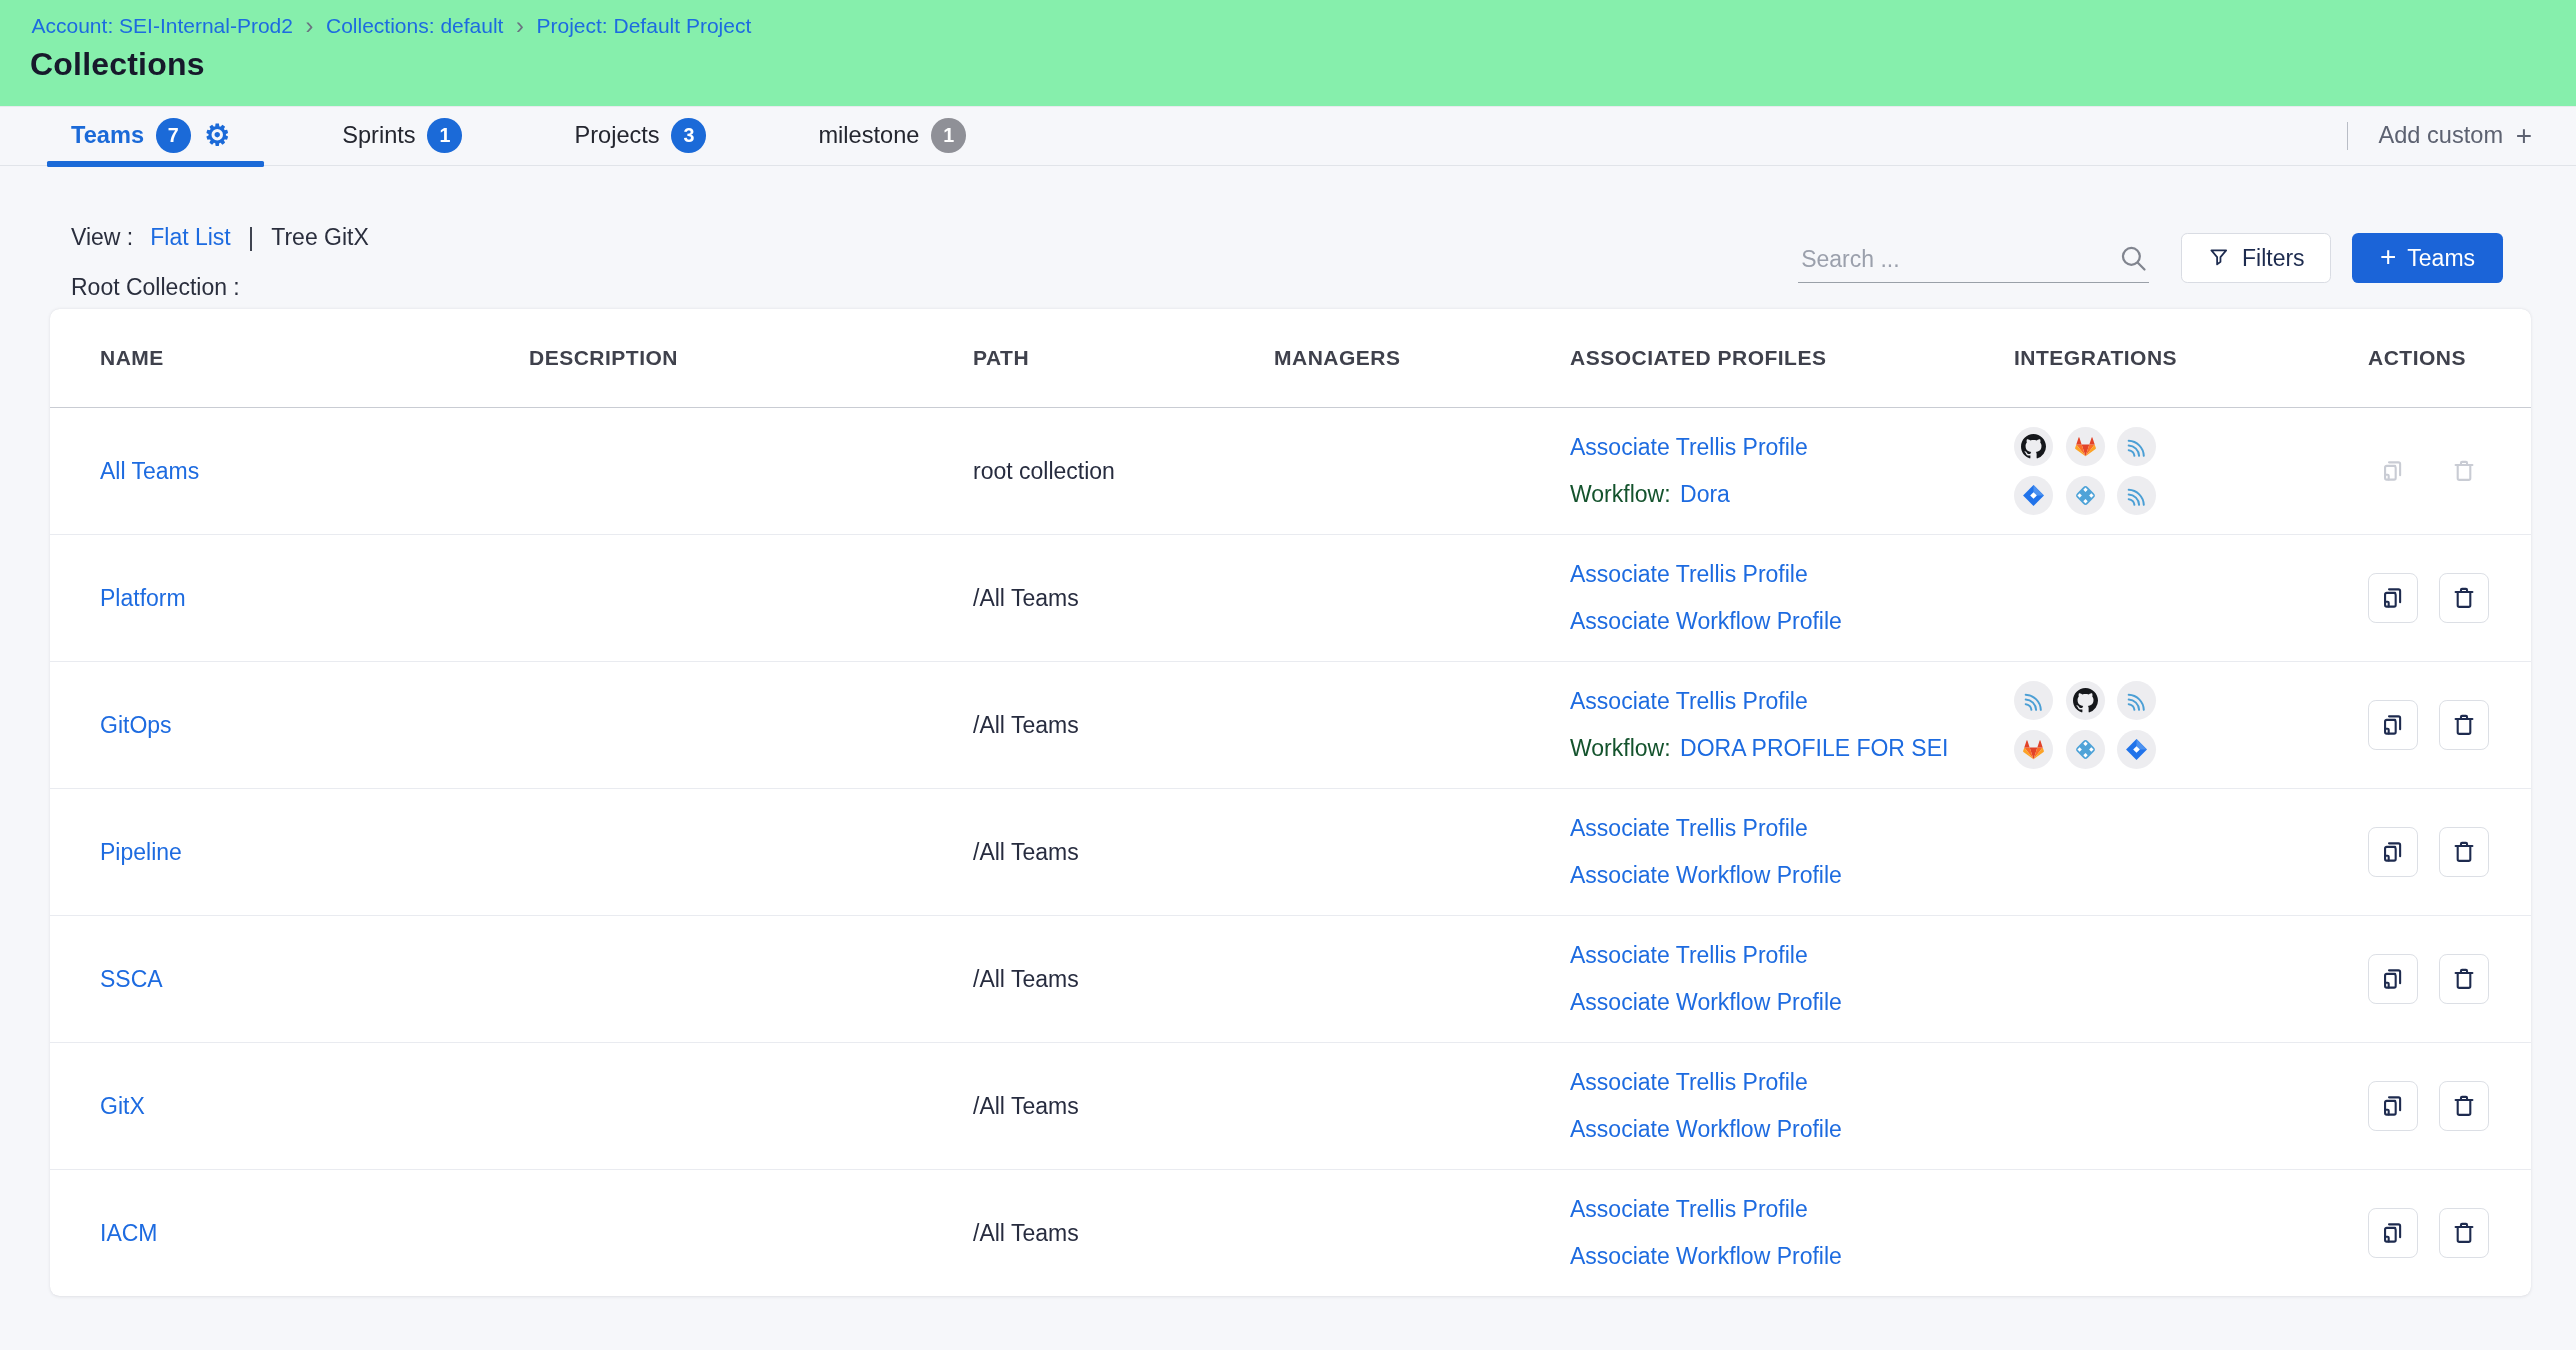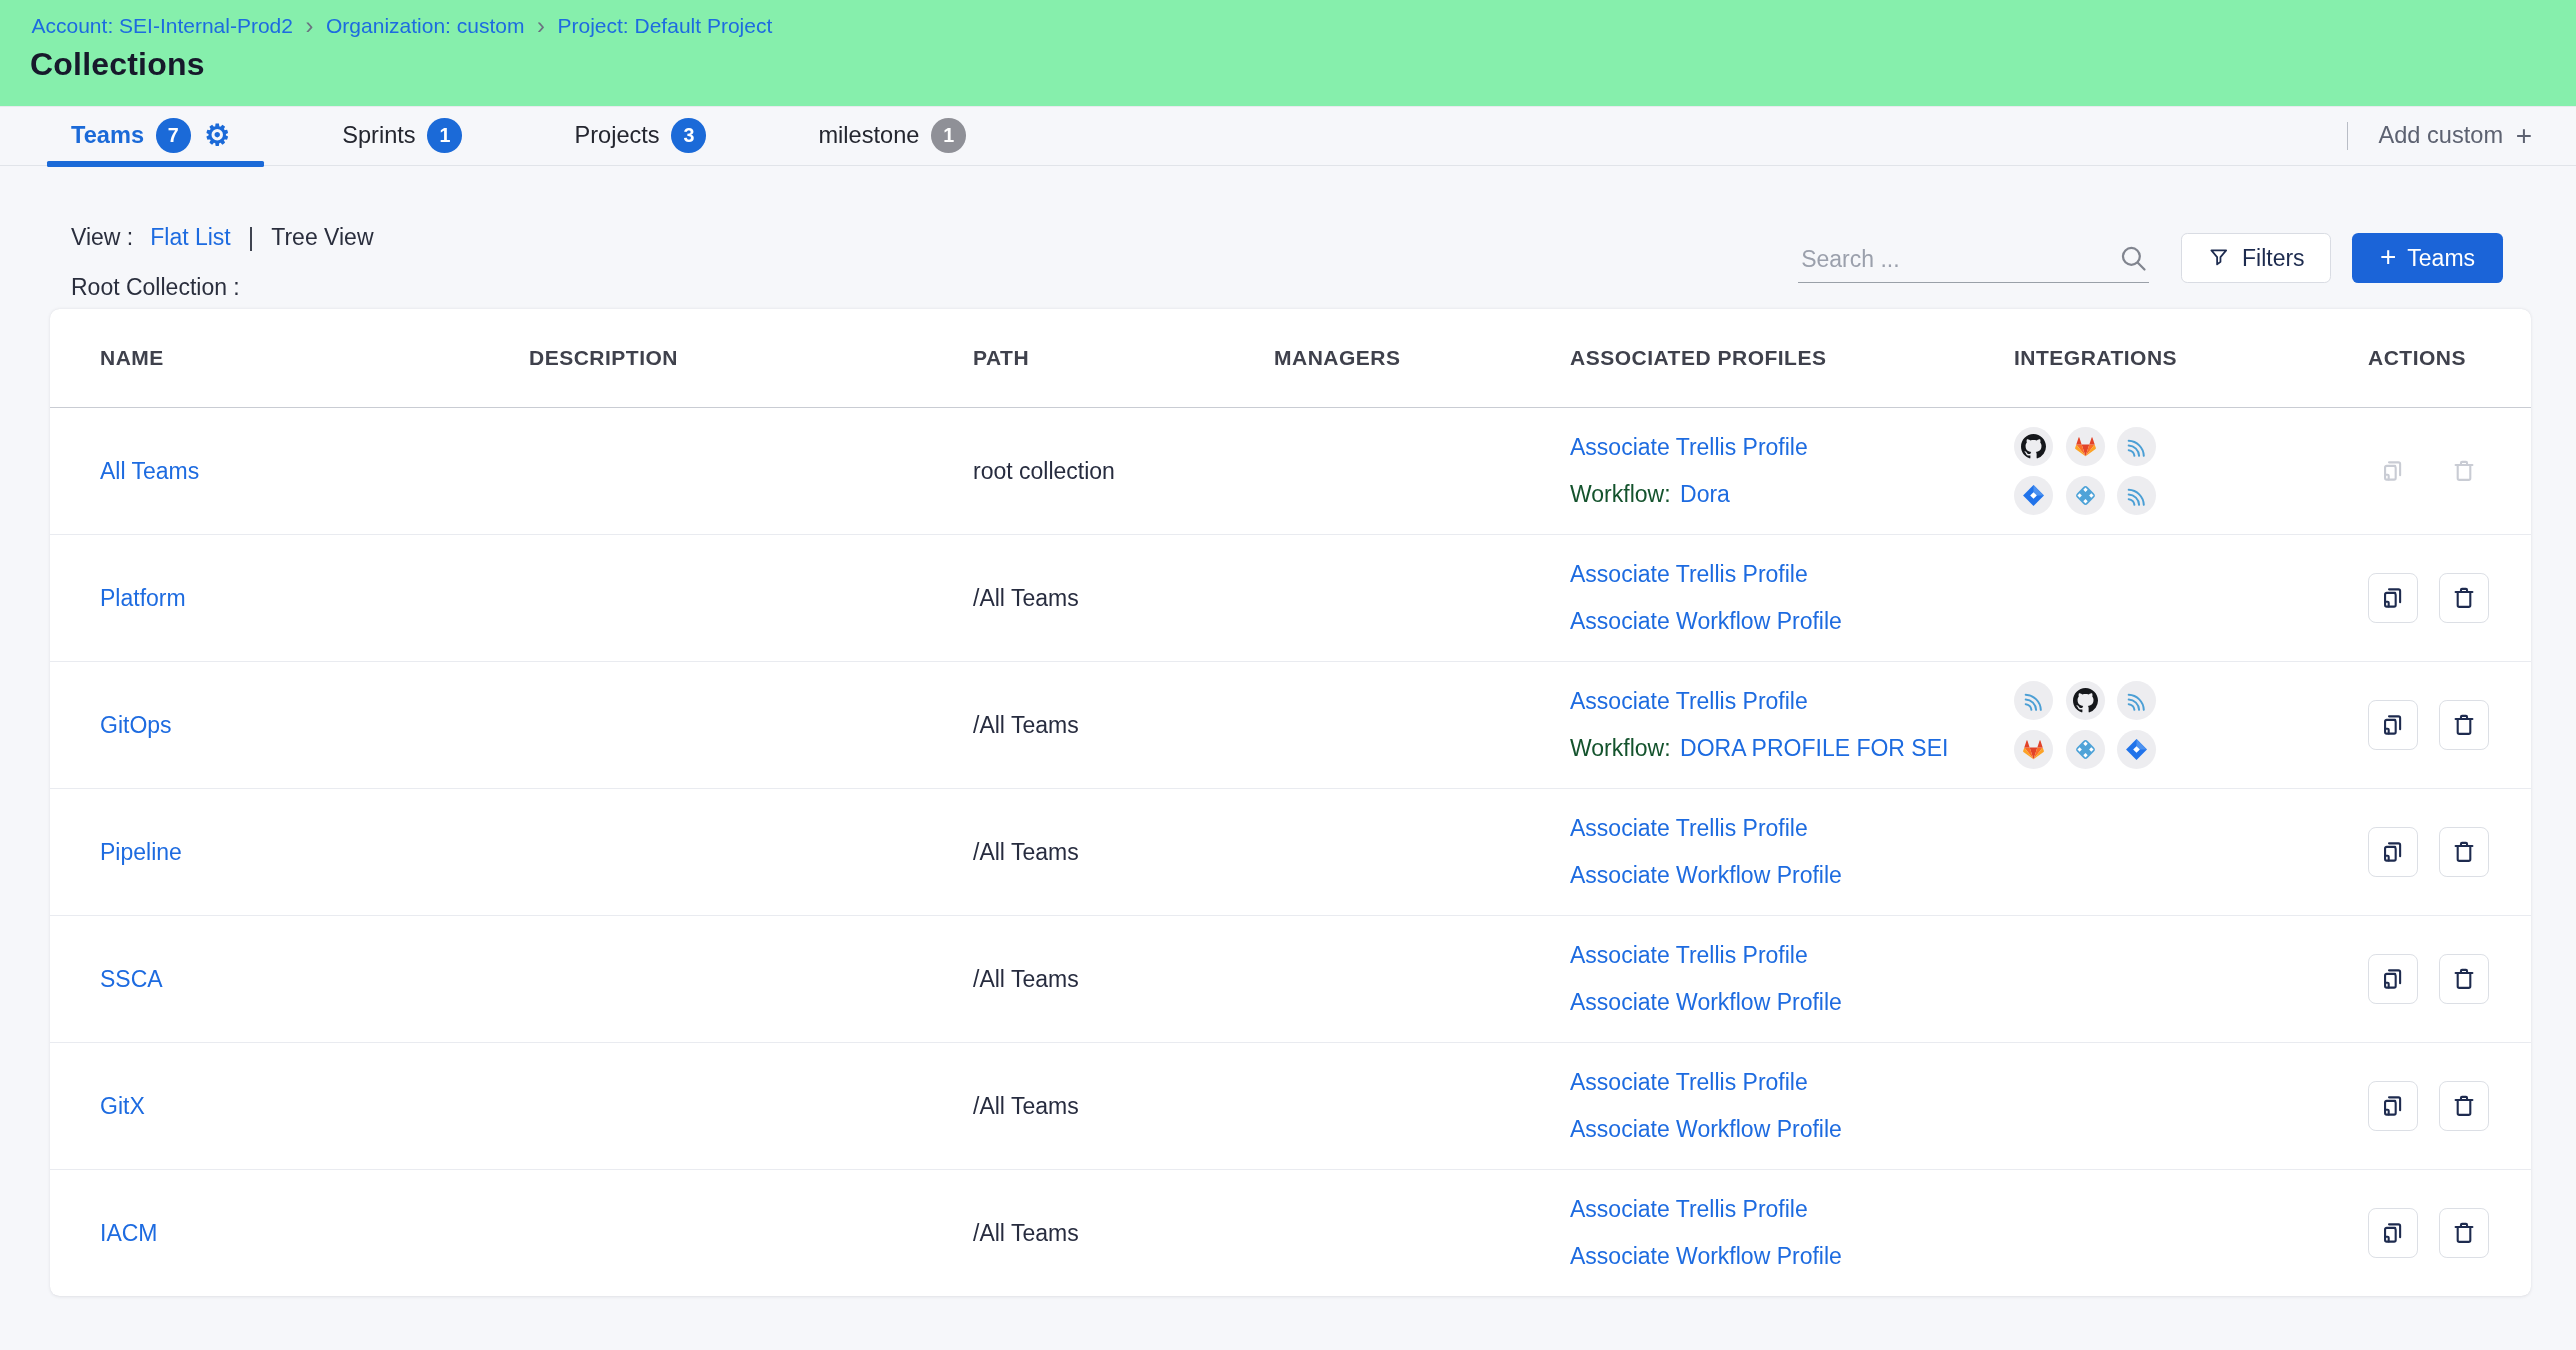--- a/index.html
+++ b/index.html
@@ -75,21 +75,21 @@
 </style>
 </head>
 <body>
 
 <div id="app">
 
   <div class="header-band">
     <div class="breadcrumb">
       <a>Account: SEI-Internal-Prod2</a>
       <span class="crumb-sep">›</span>
-      <a>Organization: custom</a>
+      <a>Collections: default</a>
       <span class="crumb-sep">›</span>
       <a>Project: Default Project</a>
     </div>
     <div class="page-title">Collections</div>
   </div>
 
   <div class="tabsbar">
     <div class="tab active">
       <span>Teams</span>
       <span class="badge badge-blue">7</span>
@@ -114,21 +114,21 @@
         <span class="plus-gray">+</span>
       </span>
     </div>
     <div class="tab-underline"></div>
   </div>
 
   <div class="view-row">
     <span>View :</span>
     <span class="link">Flat List</span>
     <span class="pipe">|</span>
-    <span class="plain">Tree View</span>
+    <span class="plain">Tree GitX</span>
   </div>
   <div class="root-row">
     <span>Root Collection :</span>
     <span>All Teams</span>
   </div>
 
   <div class="search-wrap">
     <input class="search-input" type="text" placeholder="Search ..." style="">
     <svg class="search-icon" viewBox="0 0 24 24">
       <circle cx="10.2" cy="10.2" r="6.4" fill="none" stroke="#81858f" stroke-width="1.7"></circle>

